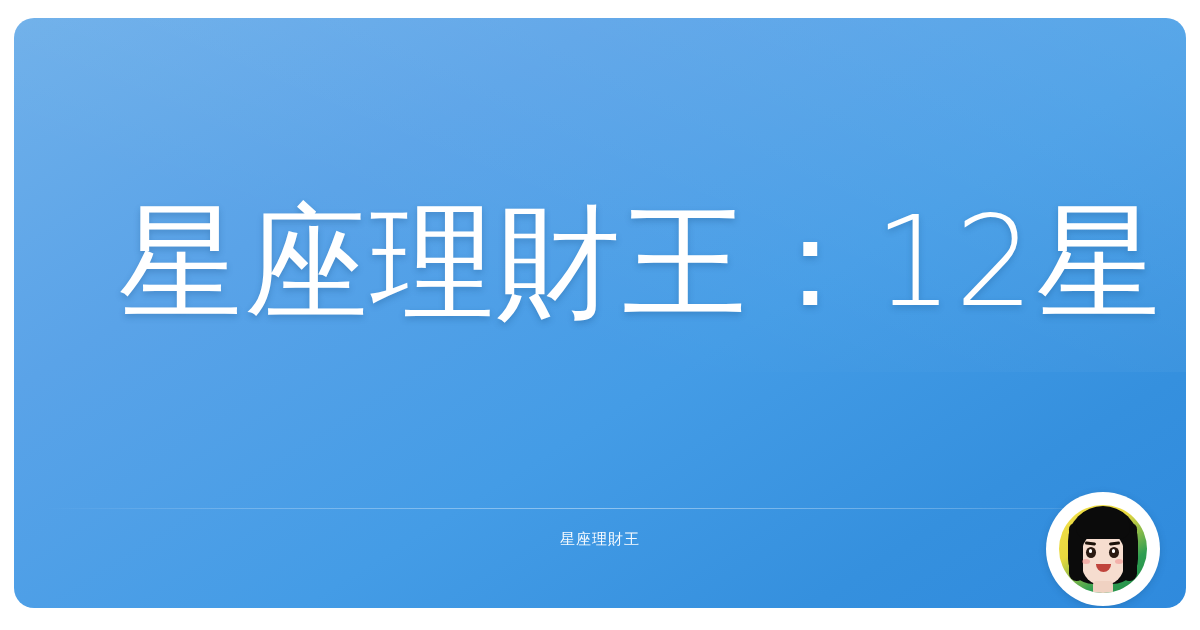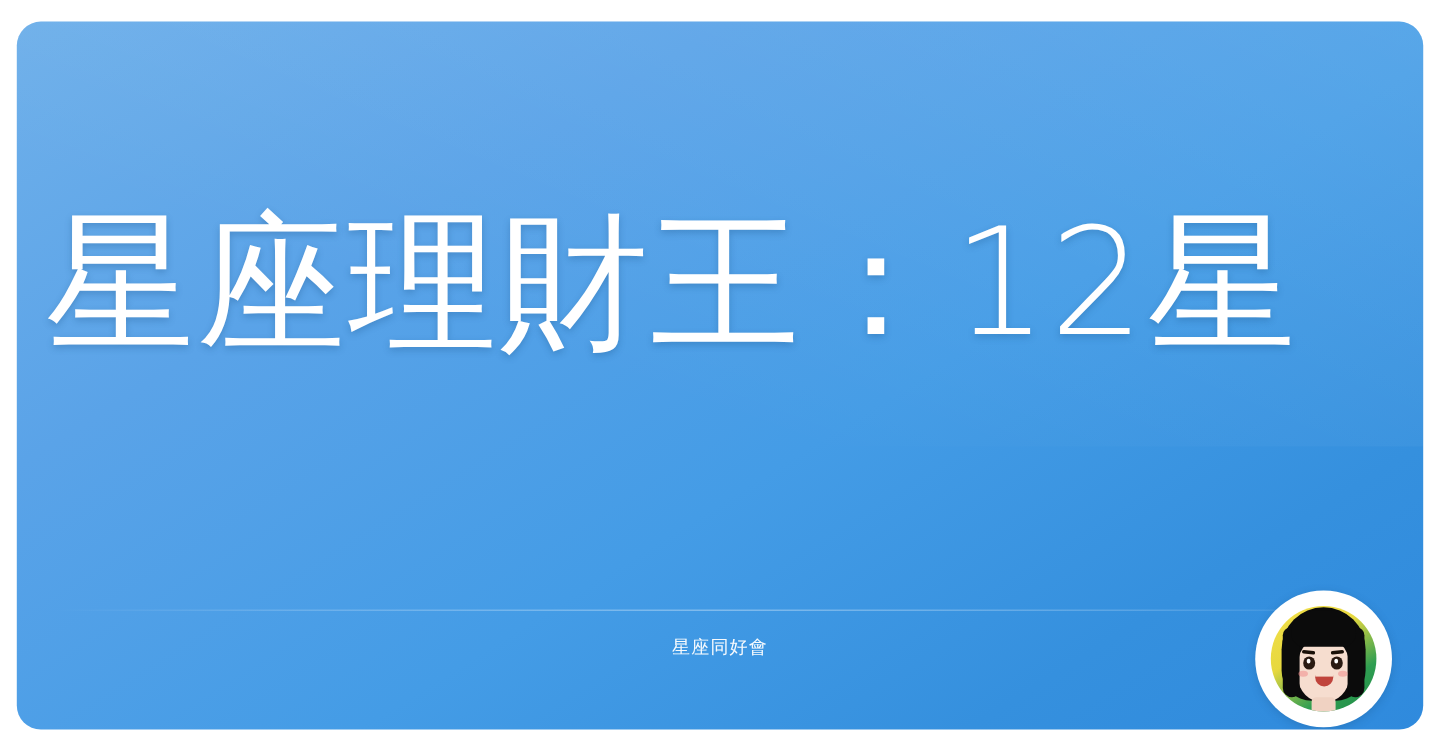--- a/index.html
+++ b/index.html
@@ -40,22 +40,22 @@
     left: 0; top: 0; right: 0; height: 60%;
     background: linear-gradient(200deg, rgba(255,255,255,0.10) 0%, rgba(255,255,255,0.0) 70%);
     pointer-events: none;
   }
 
   
   .title-wrap {
     position: absolute;
     left: 0;
     right: 0;
-    top: 138px;
-    text-align: left;
+    top: 164px;
+    text-align: right;
     padding: 0 24px;
     box-sizing: border-box;
   }
   .title-line {
     display: block;
     color: #ffffff;
     font-family: "DejaVu Sans", "Liberation Sans", sans-serif;
     font-weight: 300;
     font-size: 124px;
     line-height: 160px;
@@ -220,21 +220,21 @@
 <div class="stage">
 
   <div class="card">
 
     <div class="title-wrap">
       <span class="title-line">星座理財王：12星</span>
     </div>
 
     <div class="divider"></div>
 
-    <div class="footer-label">星座同好會</div>
+    <div class="footer-label">星座理財王</div>
 
     <div class="avatar">
       <div class="avatar-inner">
         <div class="hair"></div>
         <div class="face"></div>
         <div class="side-hair left"></div>
         <div class="side-hair right"></div>
         <div class="fringe"></div>
         <div class="brow left"></div>
         <div class="brow right"></div>

